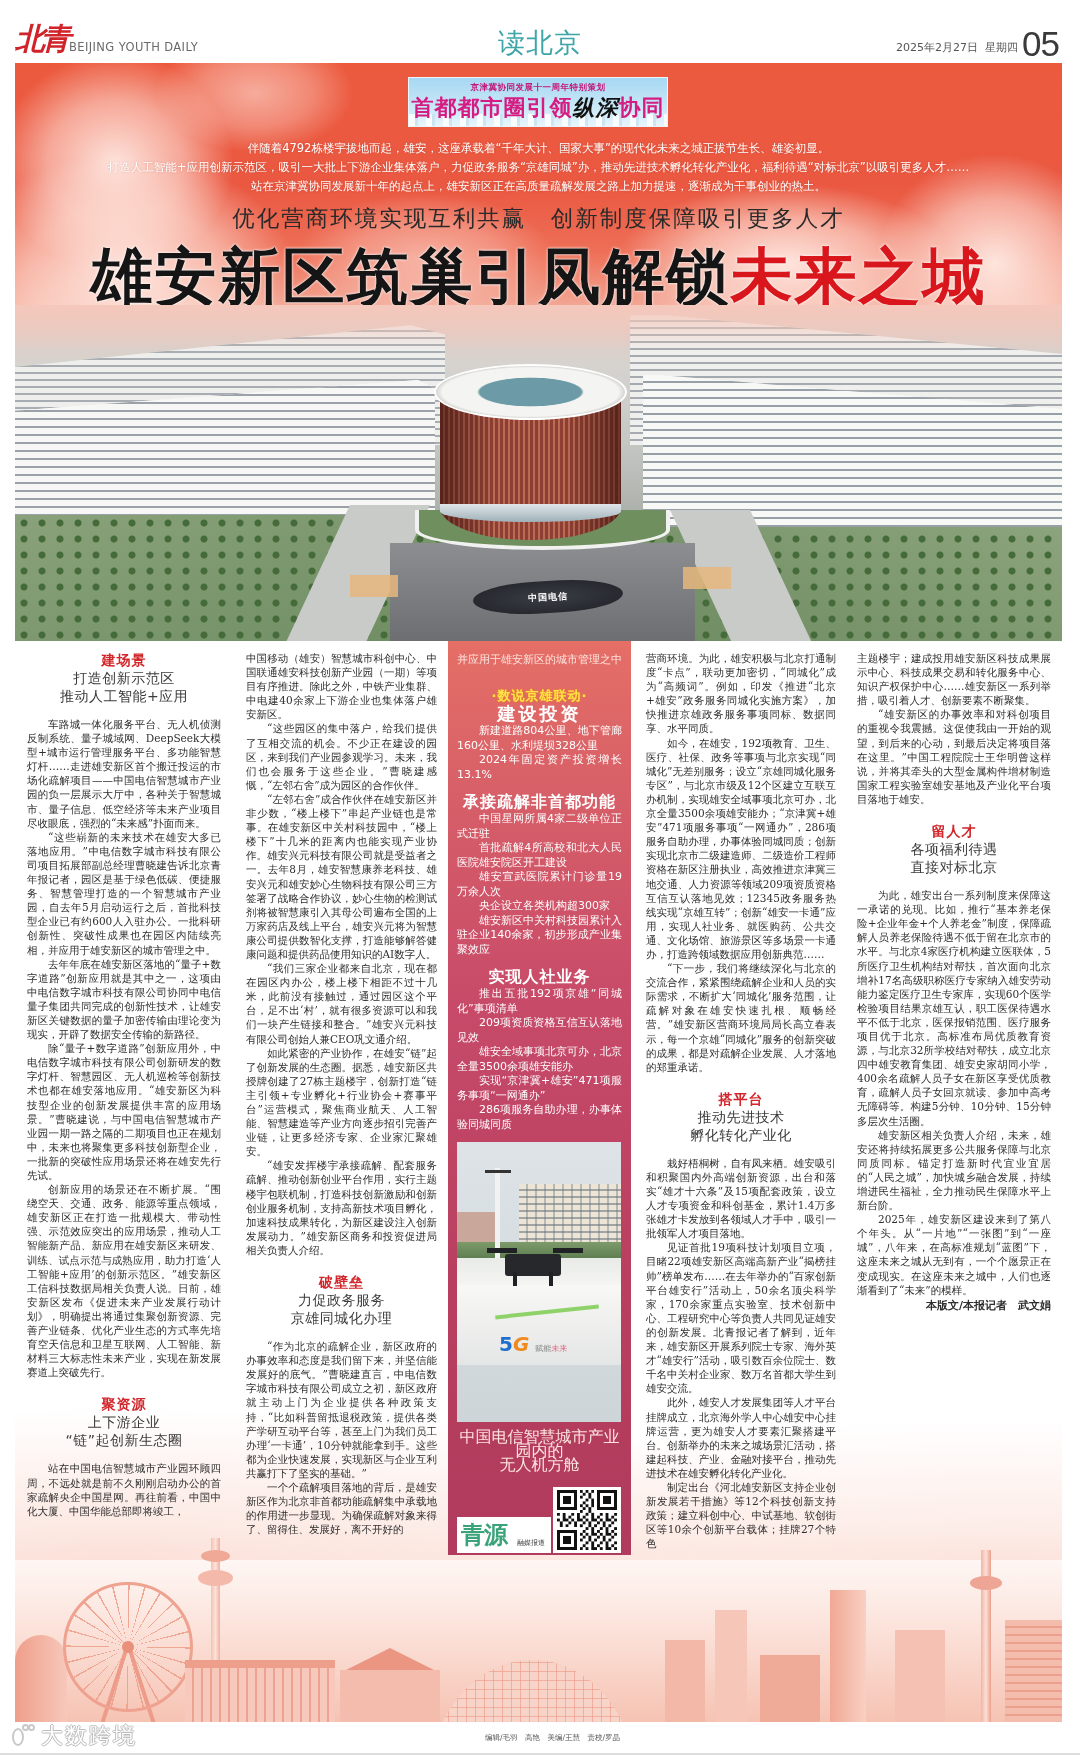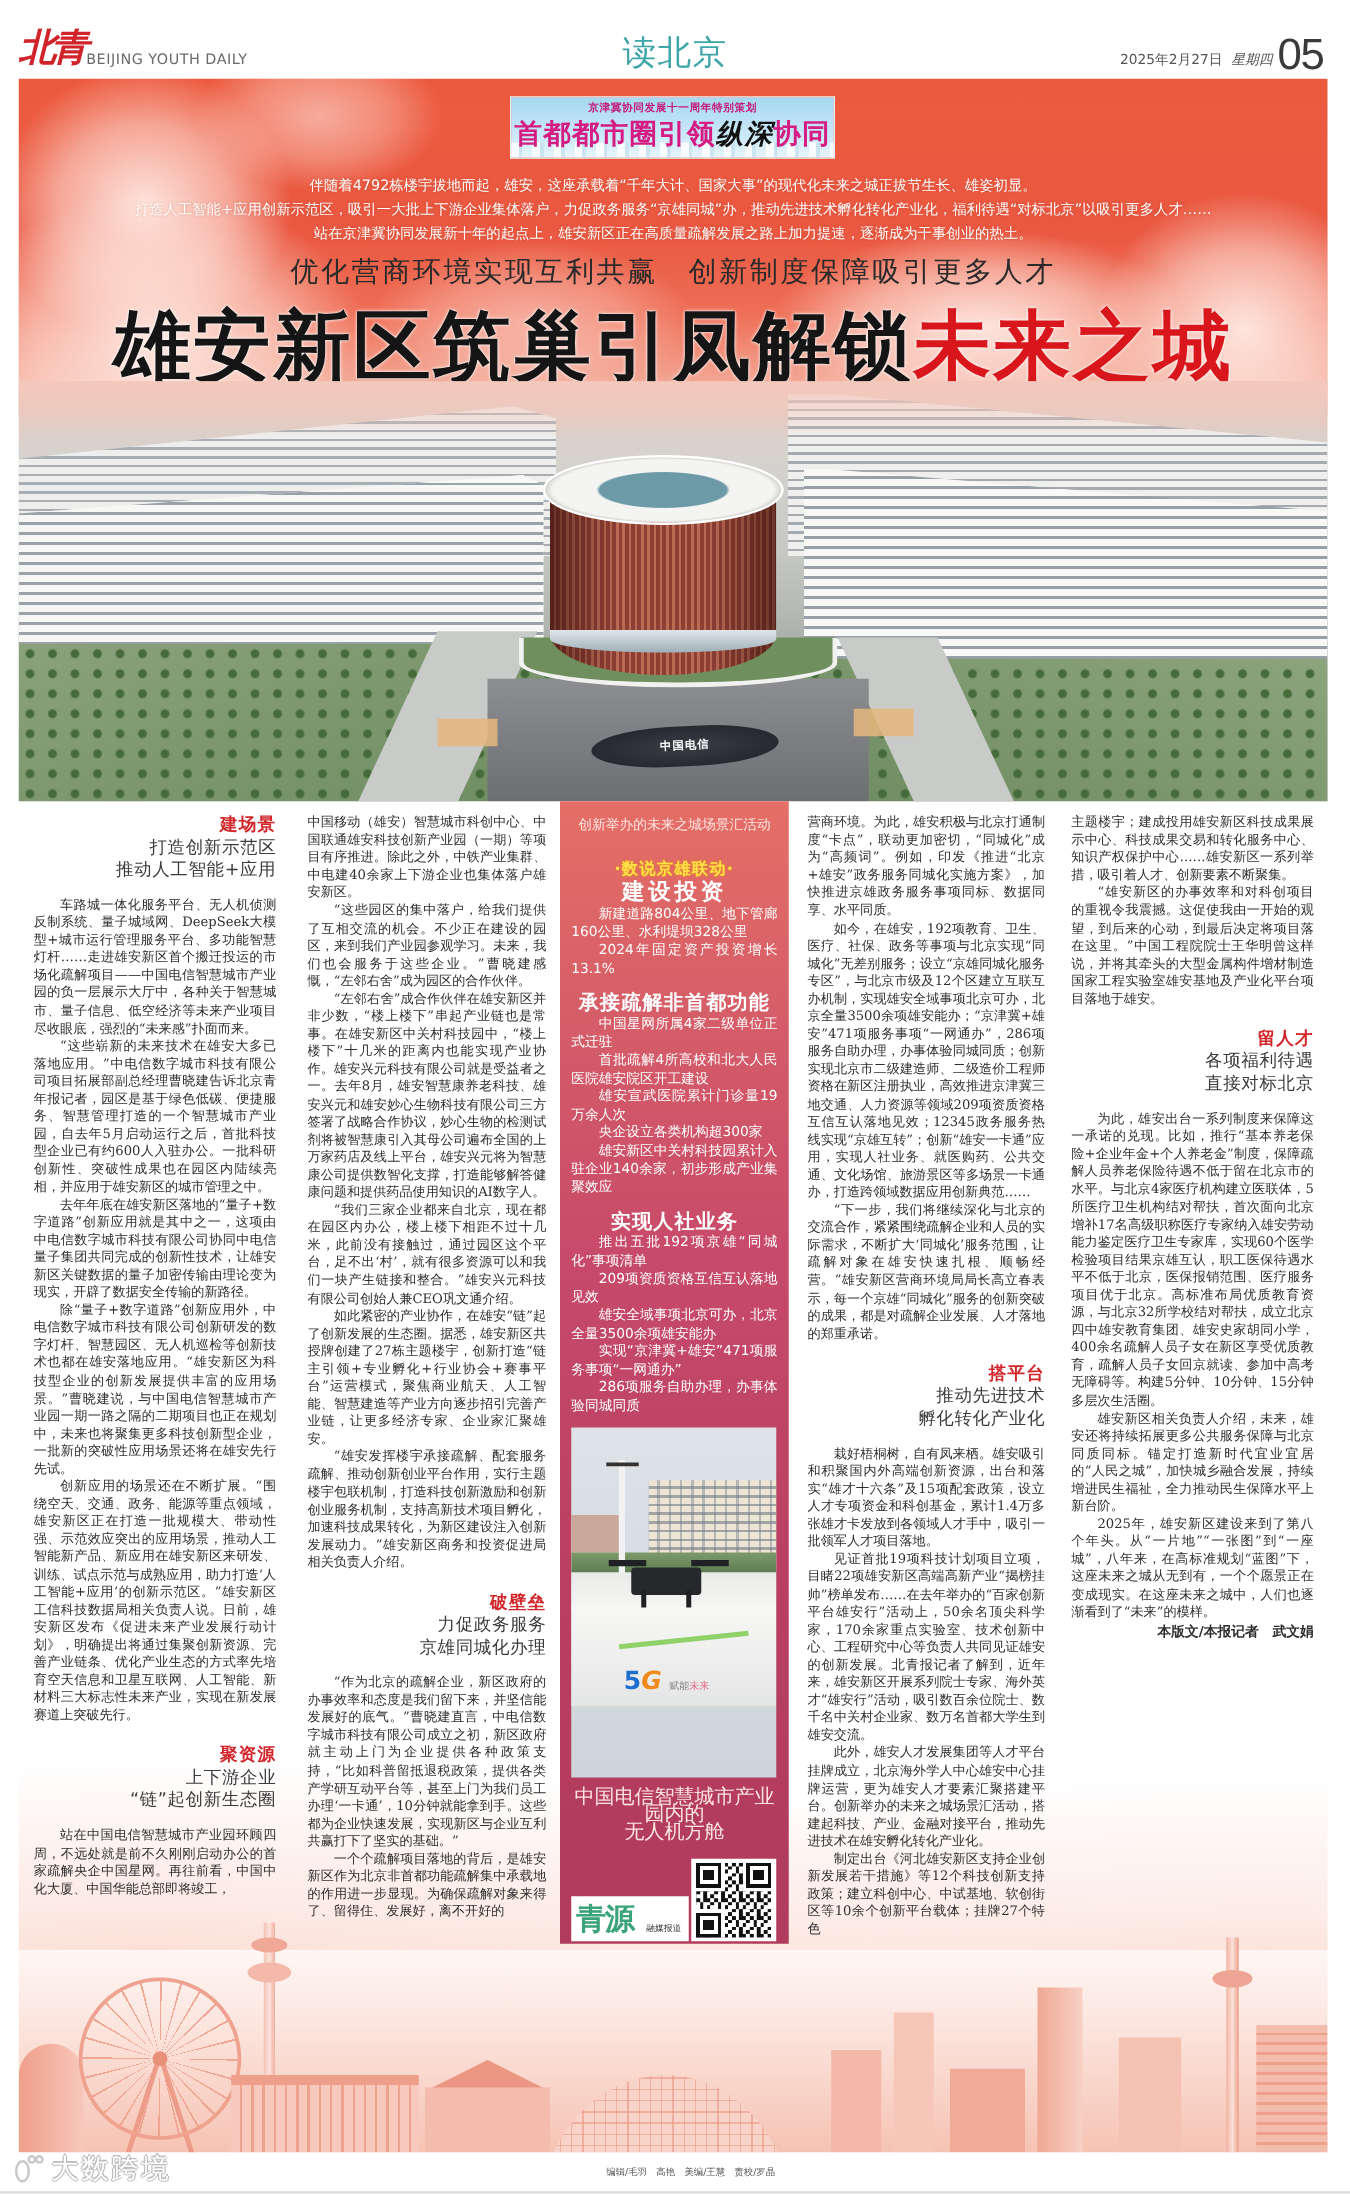--- a/index.html
+++ b/index.html
@@ -5,21 +5,21 @@
 *{box-sizing:border-box;}
 html,body{margin:0;padding:0;}
 body{width:1080px;height:1755px;position:relative;overflow:hidden;background:#fff;font-family:"DejaVu Sans","Liberation Sans",sans-serif;color:#2e2e2e;}
 .abs{position:absolute;}
 
 
 .logo-cn{left:15px;top:21px;font-size:30px;font-weight:bold;font-style:italic;color:#d0232a;letter-spacing:-4px;line-height:36px;font-family:"DejaVu Serif",serif;}
 .logo-en{left:69px;top:40px;font-size:11.5px;color:#6a6a6a;letter-spacing:.4px;line-height:14px;}
 .section-name{left:0;top:27px;width:1080px;text-align:center;font-size:27px;line-height:32px;color:#3ea5a8;letter-spacing:1px;}
 .date{left:896px;top:41px;font-size:11px;line-height:14px;color:#555;}
-.date span+span{margin-left:7px;font-style:italic;}
+.date span+span{margin-left:7px;}
 .page-num{left:1022px;top:25px;font-size:35px;line-height:38px;color:#3a3a3a;font-family:"Liberation Sans",sans-serif;letter-spacing:-1px;}
 
 
 .banner{left:15px;top:63px;width:1047px;height:270px;background:linear-gradient(180deg,#ec5a3e 0%,#ea5841 45%,#ee6f57 70%,#f2a18e 88%,#f6cbbf 100%);overflow:hidden;}
 .cloud{position:absolute;border-radius:50%;background:radial-gradient(ellipse at center,rgba(255,238,232,.92) 0%,rgba(255,232,224,.55) 40%,rgba(255,225,215,0) 70%);}
 .special-box{left:408px;top:77px;width:260px;height:50px;background:linear-gradient(180deg,#a6d8f2 0%,#cfeaf8 70%,#e8f5fb 100%);border:1px solid #e9f4fb;overflow:hidden;}
 .special-box .skyline-mini{position:absolute;left:0;bottom:0;width:100%;height:12px;background:repeating-linear-gradient(90deg,rgba(255,255,255,.8) 0 6px,rgba(190,220,235,.6) 6px 9px,rgba(255,255,255,0) 9px 17px);}
 .sp-sub{position:absolute;left:0;top:4px;width:100%;text-align:center;font-size:8.5px;line-height:11px;font-weight:bold;color:#c4177a;letter-spacing:.5px;}
 .sp-title{position:absolute;left:0;top:15px;width:100%;text-align:center;font-size:22px;line-height:28px;font-weight:bold;color:#d41c82;letter-spacing:1px;white-space:nowrap;}
 .sp-title .emph{color:#111;font-style:italic;font-family:"DejaVu Serif",serif;}
@@ -48,21 +48,21 @@
 .ph-tower-body{position:absolute;left:6px;top:26px;width:181px;height:150px;border-radius:0 0 50% 50%/0 0 22% 22%;background:linear-gradient(90deg,rgba(40,10,5,.55) 0%,rgba(0,0,0,0) 30%,rgba(0,0,0,0) 70%,rgba(40,10,5,.55) 100%),repeating-linear-gradient(90deg,#8d3f34 0 3px,#bb6a54 3px 5px);}
 .ph-tower-band{position:absolute;left:6px;top:140px;width:181px;height:18px;background:linear-gradient(180deg,#dfe6ea,#9fb0b8);border-radius:0 0 50% 50%/0 0 60% 60%;}
 .ph-tower-top{position:absolute;left:0;top:0;width:193px;height:56px;border-radius:50%;background:radial-gradient(ellipse at center,#6c9aa6 0 38%,#f4f4f2 40% 66%,#d9d9d6 70%);border:2px solid #fff;}
 .ph-sculpture{left:458px;top:276px;width:150px;height:32px;border-radius:50%/60%;background:radial-gradient(ellipse,#3a3d44,#1f2127);transform:rotate(-3deg);color:#fff;font-size:9px;line-height:32px;text-align:center;font-weight:bold;letter-spacing:1px;}
 .ph-fade{left:0;top:0;width:1047px;height:45px;background:linear-gradient(180deg,rgba(245,200,188,1) 0%,rgba(245,200,188,0) 100%);}
 
 
 .col{position:absolute;top:651px;font-family:"DejaVu Serif","Liberation Serif",serif;font-size:10.5px;line-height:14.1px;color:#2e2e2e;z-index:2;}
 .col p{margin:0;text-indent:2em;text-align:justify;}
 .col p.cont{text-indent:0;}
-.sec{text-align:right;font-family:"DejaVu Sans","Liberation Sans",sans-serif;margin:16px 0 12px;}
+.sec{text-align:center;font-family:"DejaVu Sans","Liberation Sans",sans-serif;margin:16px 0 12px;}
 .sec.first{margin-top:0;}
 .sec .kicker{color:#d2262b;font-weight:bold;font-size:14px;line-height:18px;letter-spacing:1px;}
 .sec .st{color:#3b3b3b;font-size:14px;line-height:18px;letter-spacing:.5px;}
 .byline{text-align:right !important;text-indent:0 !important;font-weight:bold;font-size:11px;margin-top:2px !important;font-family:"DejaVu Sans",sans-serif;}
 #col1{left:27px;width:194px;}
 #col2{left:246px;width:191px;}
 #col4{left:646px;width:190px;}
 #col5{left:857px;width:194px;}
 
 
@@ -215,21 +215,21 @@
   <div class="sec">
     <div class="kicker">破壁垒</div>
     <div class="st">力促政务服务</div>
     <div class="st">京雄同城化办理</div>
   </div>
   <p>“作为北京的疏解企业，新区政府的办事效率和态度是我们留下来，并坚信能发展好的底气。”曹晓建直言，中电信数字城市科技有限公司成立之初，新区政府就主动上门为企业提供各种政策支持，“比如科普留抵退税政策，提供各类产学研互动平台等，甚至上门为我们员工办理‘一卡通’，10分钟就能拿到手。这些都为企业快速发展，实现新区与企业互利共赢打下了坚实的基础。”</p>
   <p>一个个疏解项目落地的背后，是雄安新区作为北京非首都功能疏解集中承载地的作用进一步显现。为确保疏解对象来得了、留得住、发展好，离不开好的</p>
 </div>
 
 <aside class="abs sidebar">
-  <div class="sb-caption">创新举办的未来之城场景汇活动</div>
+  <div class="sb-caption">并应用于雄安新区的城市管理之中</div>
   <div class="sb-tag">·数说京雄联动·</div>
 
   <div class="sb-h first">建设投资</div>
   <p class="sb-item">新建道路804公里、地下管廊160公里、水利堤坝328公里</p>
   <p class="sb-item">2024年固定资产投资增长13.1%</p>
 
   <div class="sb-h">承接疏解非首都功能</div>
   <p class="sb-item">中国星网所属4家二级单位正式迁驻</p>
   <p class="sb-item">首批疏解4所高校和北大人民医院雄安院区开工建设</p>
   <p class="sb-item">雄安宣武医院累计门诊量19万余人次</p>

